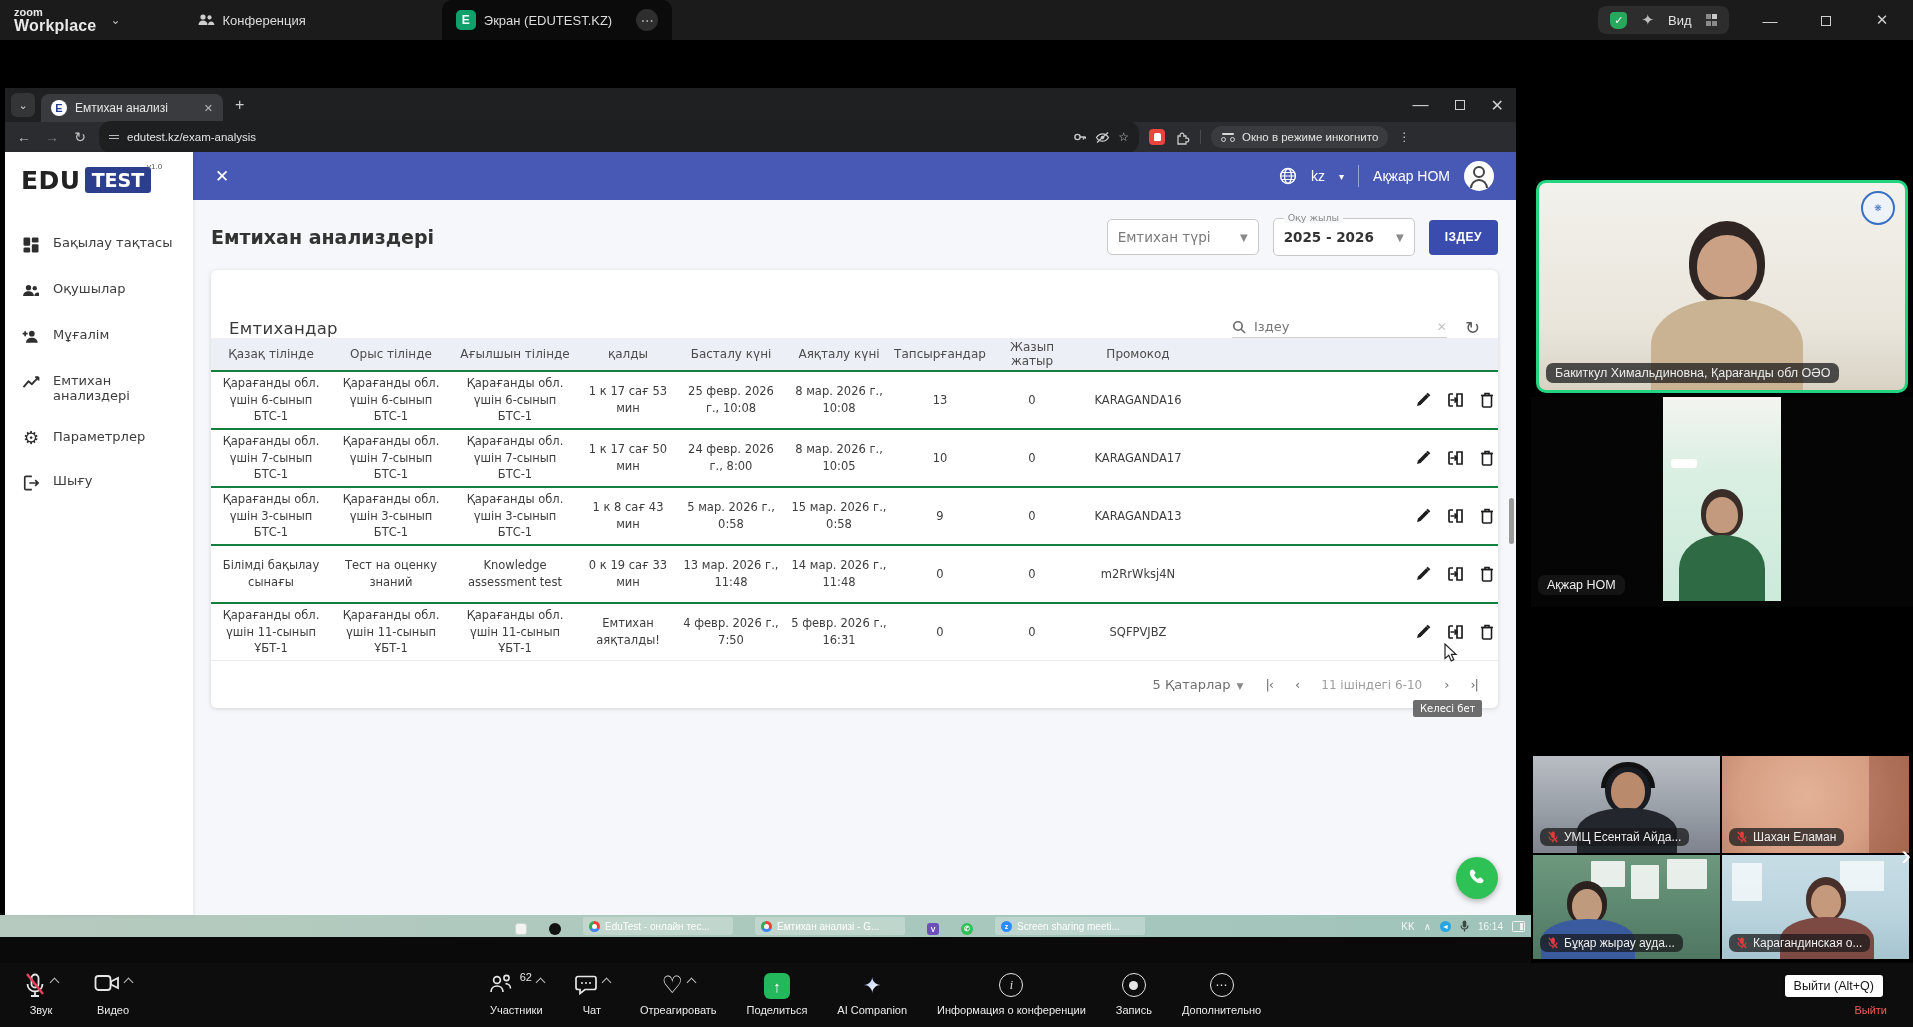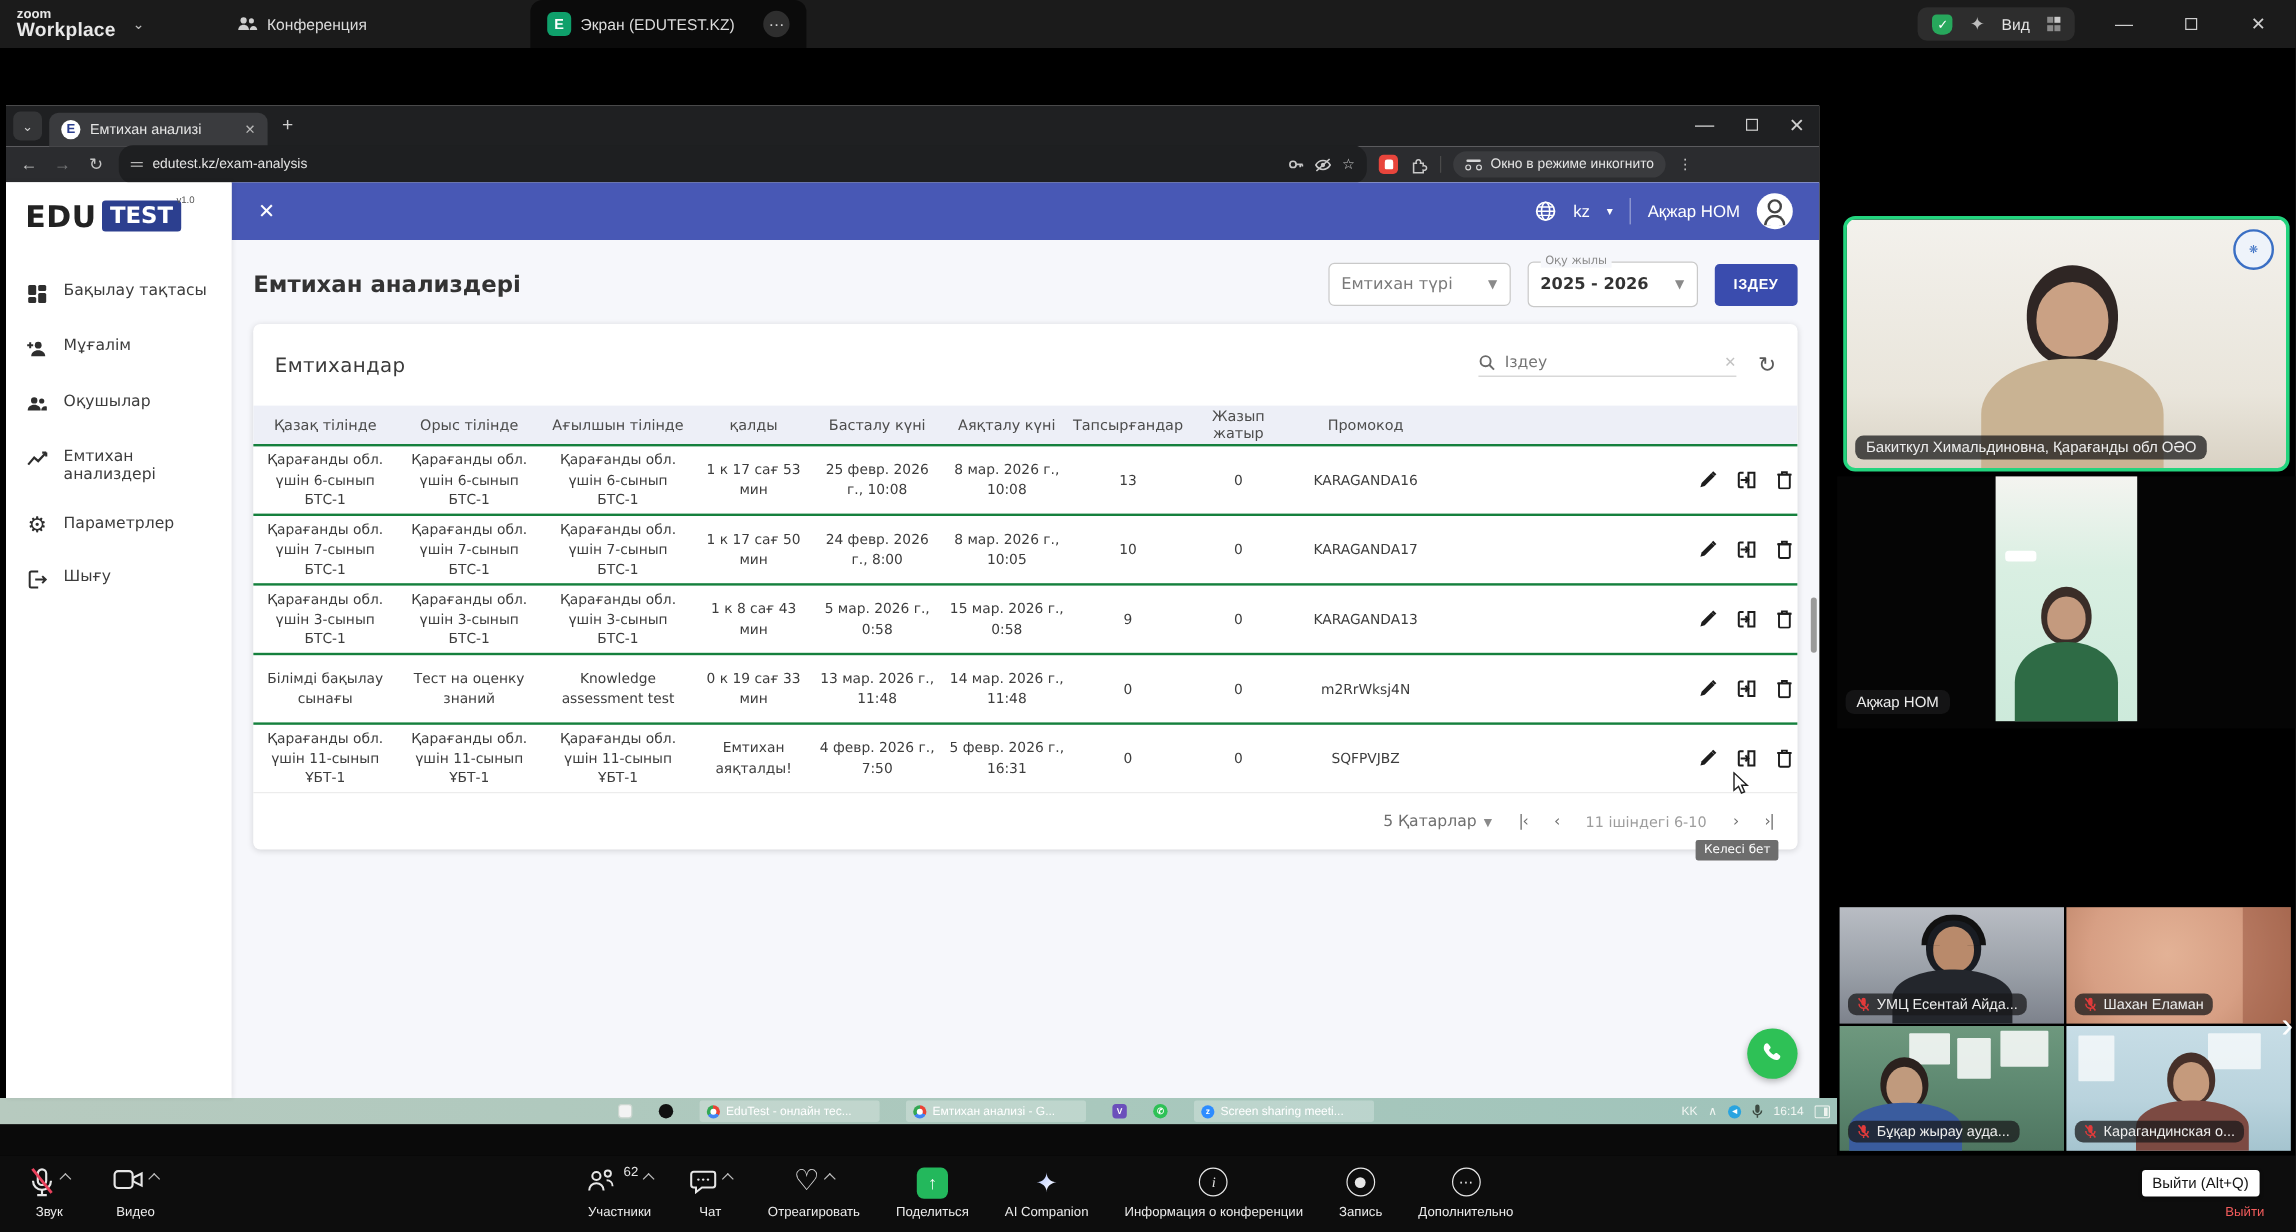--- a/index.html
+++ b/index.html
@@ -80,21 +80,21 @@
   .content{flex:1;padding:14px 18px;position:relative;font-family:"DejaVu Sans",sans-serif}
   .crow{display:flex;align-items:center;height:46px}
   .ptitle{font-size:19px;font-weight:700;color:#333}
   .filters{margin-left:auto;display:flex;align-items:center;gap:14px}
   .sel{width:152px;height:36px;border:1px solid #c9c9c9;border-radius:5px;background:#fff;display:flex;align-items:center;padding:0 10px;color:#7a7a7a;font-size:13.5px}
   .sel .car{margin-left:auto;color:#8a8a8a;font-size:10px}
   .sel.year{position:relative;color:#333;font-weight:600;width:142px;height:38px}
   .sel.year .flabel{position:absolute;top:-7px;left:10px;background:#f6f7fb;padding:0 4px;font-size:9.5px;color:#8a8a8a;font-weight:400}
   .btn-search{height:35px;background:#3a4cae;color:#fff;border:none;border-radius:4px;font-size:12px;font-weight:700;padding:0 16px;letter-spacing:.5px}
   .card{margin-top:10px;background:#fff;border-radius:6px;box-shadow:0 1px 5px rgba(0,0,0,.14);overflow:hidden}
-  .cardhead{height:68px;display:flex;align-items:center;padding:0 18px}
+  .cardhead{height:68px;display:flex;align-items:flex-end;padding:0 18px}
   .ctitle{font-size:16.5px;color:#3a3a3a;letter-spacing:.3px}
   .csearch{margin-left:auto;display:flex;align-items:center;gap:8px;border-bottom:1px solid #cfcfcf;width:215px;padding-bottom:3px}
   .csearch input{border:none;outline:none;flex:1;font-size:13px;background:transparent;color:#444;font-family:"DejaVu Sans",sans-serif}
   .csearch .clr{color:#c2c2c2;font-size:12px}
   .refresh{color:#5a5a5a;font-size:18px;margin-left:18px}
   .tgrid{display:grid;grid-template-columns:120px 120px 128px 98px 108px 108px 94px 90px 122px 1fr;align-items:center}
   .thead{background:#edeff7;height:32px;font-size:12px;color:#4c4c4c}
   .thead div{text-align:center}
   .trow{height:58px;border-top:2px solid #15803d;font-size:11.5px;color:#3d3d3d}
   .trow div{text-align:center;line-height:1.45;padding:0 4px}
@@ -103,21 +103,21 @@
   .pag{height:48px;border-top:1px solid #ececec;display:flex;align-items:center;justify-content:flex-end;gap:22px;padding-right:20px;color:#6f6f6f;font-size:13px}
   .pag .rng{color:#9d9d9d;font-size:12px}
   .pag .nav{font-size:13px;color:#6f6f6f;letter-spacing:-1px}
   .pag .car{font-size:9px;color:#8a8a8a;margin-left:6px}
   .ttip{position:absolute;background:#6d6d6d;color:#fff;font-size:10px;padding:3px 7px;border-radius:2px;font-family:"DejaVu Sans",sans-serif}
   .wabtn{position:absolute;width:42px;height:42px;border-radius:50%;background:#2ec156;box-shadow:0 2px 6px rgba(0,0,0,.3);display:flex;align-items:center;justify-content:center}
   .scrollthumb{position:absolute;width:5px;border-radius:3px;background:#9a9a9a}
 
   
   .tbar{position:absolute;left:0;bottom:26px;width:1531px;height:22px;background:linear-gradient(90deg,#b7cabf,#a9c8bd 60%,#9fc3ba);display:flex;align-items:center;font-size:10px;color:#fff}
-  .tbar .grp{display:flex;align-items:center;gap:22px;margin-left:515px}
+  .tbar .grp{display:flex;align-items:flex-end;gap:22px;margin-left:515px}
   .titem{display:flex;align-items:center;gap:5px;height:18px;padding:0 6px;border-radius:2px}
   .titem.win{background:rgba(255,255,255,.25);min-width:150px}
   .chrome{width:11px;height:11px;border-radius:50%;background:conic-gradient(#ea4335 0 33%,#4285f4 33% 66%,#34a853 66% 100%);position:relative}
   .chrome:after{content:"";position:absolute;inset:3px;background:#fff;border-radius:50%}
   .ticon{width:12px;height:12px;border-radius:3px;display:flex;align-items:center;justify-content:center;font-size:7px;color:#fff;font-weight:700}
   .tray{margin-left:auto;display:flex;align-items:center;gap:9px;margin-right:6px;color:#f2f6f3}
   .blackstrip{position:absolute;left:0;bottom:0;width:1531px;height:26px;background:#0a0a0a}
   .startsq{position:absolute;left:4px;bottom:30px;width:13px;height:15px;background:#e8ece9;border-radius:1px}
 
   
@@ -277,34 +277,34 @@
                 <svg width="20" height="20" viewBox="0 0 24 24">
                     <rect x="3" y="3" width="8" height="10" rx="1.5" fill="#2e2e2e"></rect>
                     <rect x="13" y="3" width="8" height="6" rx="1.5" fill="#2e2e2e"></rect>
                     <rect x="13" y="11" width="8" height="10" rx="1.5" fill="#2e2e2e"></rect>
                     <rect x="3" y="15" width="8" height="6" rx="1.5" fill="#2e2e2e"></rect>
                   </svg>
                 <span>Бақылау тақтасы</span>
               </div>
               <div class="mitem">
                 <svg width="20" height="20" viewBox="0 0 24 24">
-                    <circle cx="13" cy="8" r="3.4" fill="#2e2e2e"></circle>
-                    <path d="M6 19c0-3.6 3-6 7-6s7 2.4 7 6z" fill="#2e2e2e"></path>
-                    <path d="M2 8h6M5 5v6" stroke="#2e2e2e" stroke-width="2"></path>
-                  </svg>
-                <span>Мұғалім</span>
-              </div>
-              <div class="mitem">
-                <svg width="20" height="20" viewBox="0 0 24 24">
                     <circle cx="9" cy="8" r="3.2" fill="#2e2e2e"></circle>
                     <circle cx="16.5" cy="8.6" r="2.6" fill="#2e2e2e"></circle>
                     <path d="M2.5 18c0-3.4 2.8-5.6 6.5-5.6s6.5 2.2 6.5 5.6z" fill="#2e2e2e"></path>
                     <path d="M16 18c0-2.2 1.6-4.2 4-4.2 1 0 1.6.3 1.6.3V18z" fill="#2e2e2e"></path>
                   </svg>
                 <span>Оқушылар</span>
+              </div>
+              <div class="mitem">
+                <svg width="20" height="20" viewBox="0 0 24 24">
+                    <circle cx="13" cy="8" r="3.4" fill="#2e2e2e"></circle>
+                    <path d="M6 19c0-3.6 3-6 7-6s7 2.4 7 6z" fill="#2e2e2e"></path>
+                    <path d="M2 8h6M5 5v6" stroke="#2e2e2e" stroke-width="2"></path>
+                  </svg>
+                <span>Мұғалім</span>
               </div>
               <div class="mitem">
                 <svg width="20" height="20" viewBox="0 0 24 24">
                     <path d="M3 17 9 10l4 3.5L21 5" fill="none" stroke="#2e2e2e" stroke-width="2.2"></path>
                     <path d="M21 5v4M21 5h-4" stroke="#2e2e2e" stroke-width="2.2" fill="none"></path>
                   </svg>
                 <span>Емтихан анализдері</span>
               </div>
               <div class="mitem">
                 <span class="gearchar">⚙</span>

